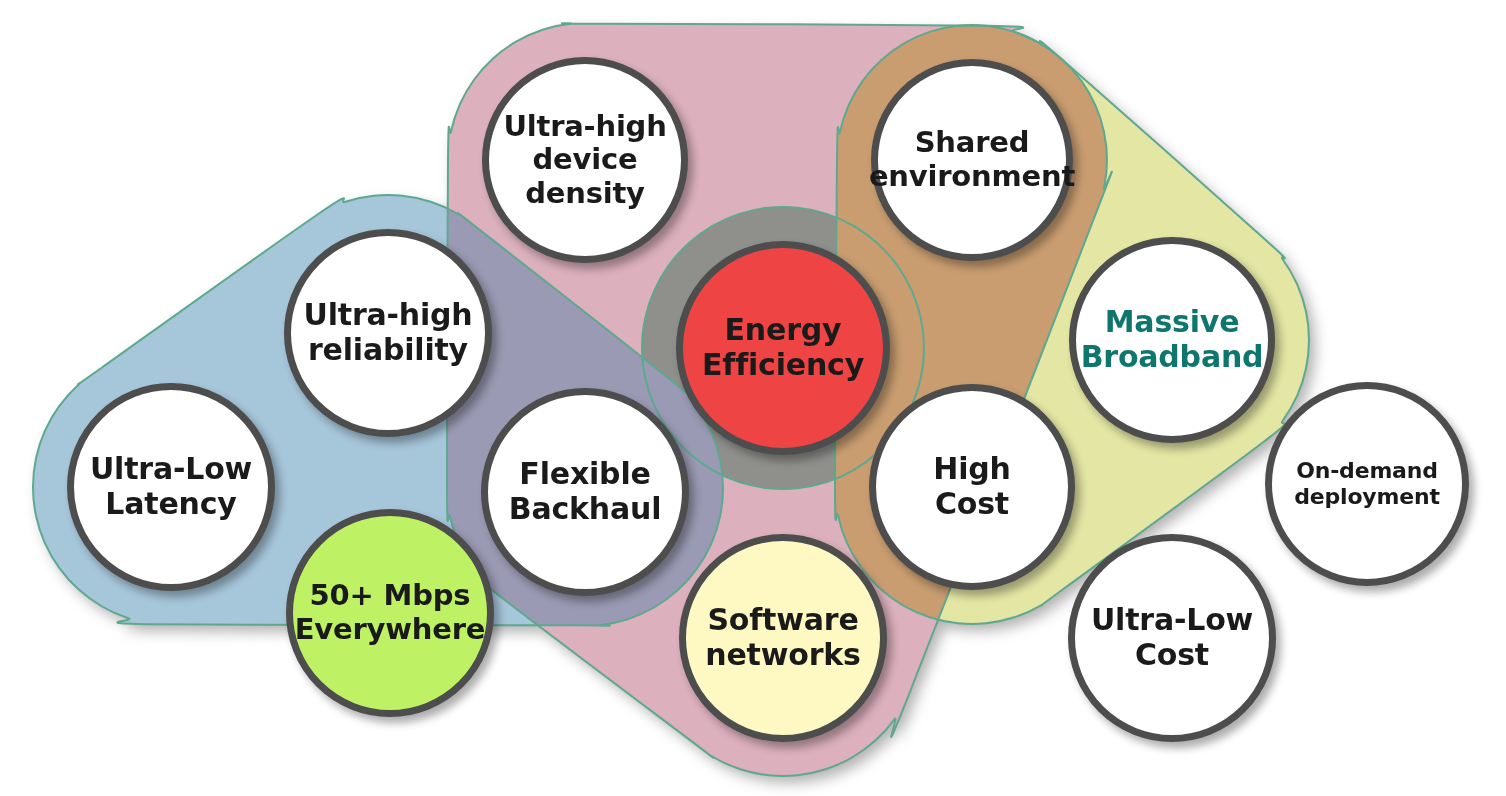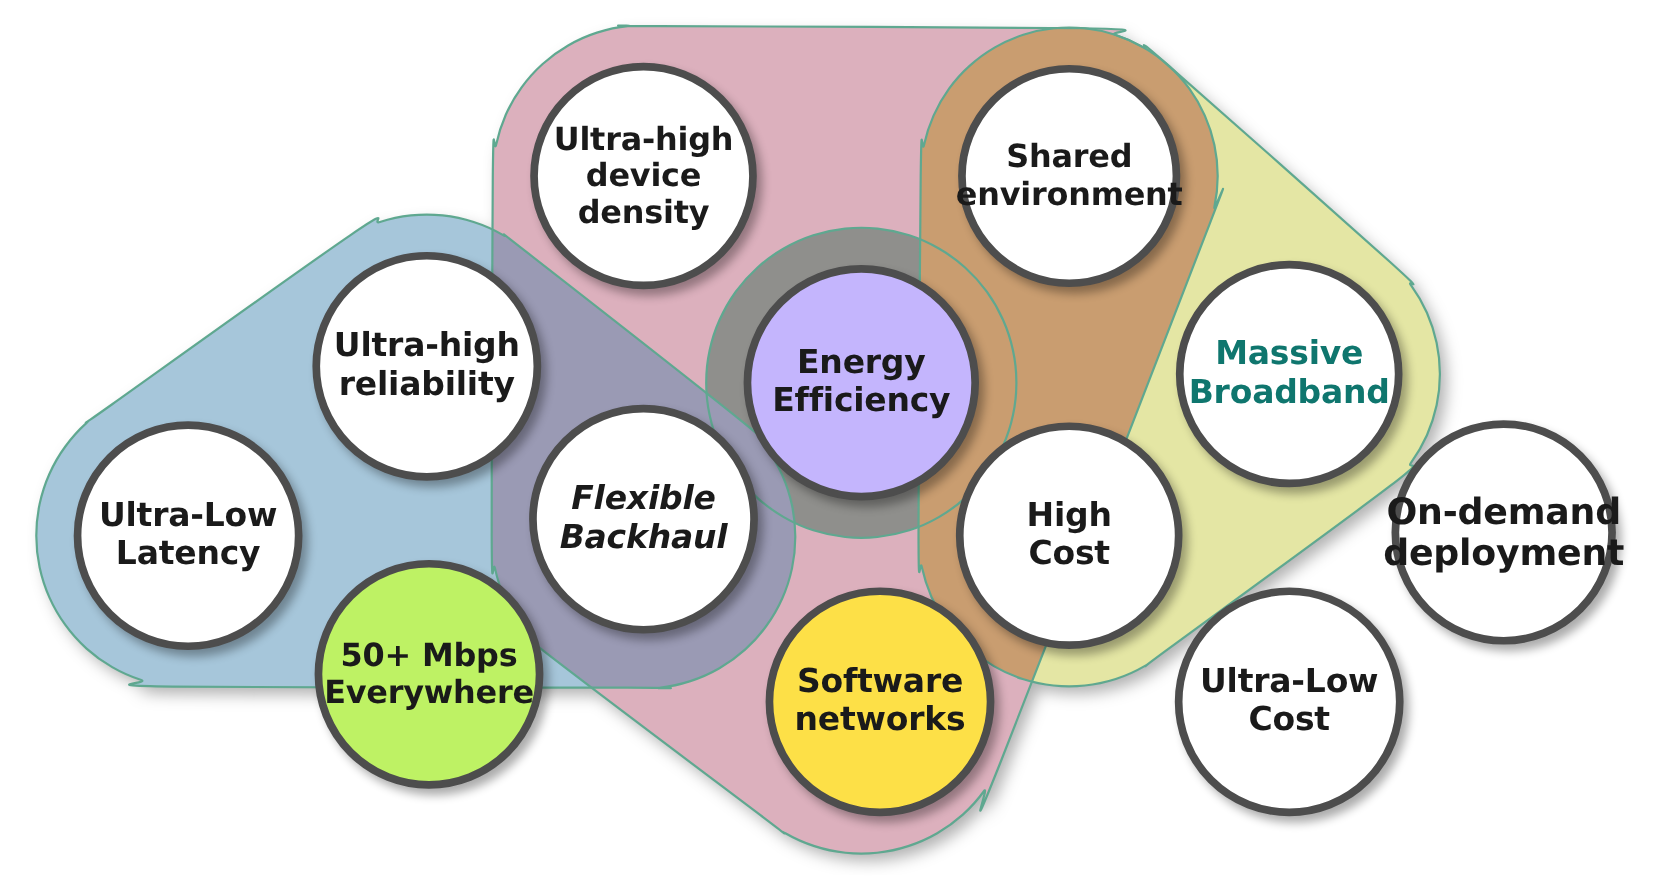--- a/index.html
+++ b/index.html
@@ -46,21 +46,21 @@
   .node-label {
     font-weight: bold;
     color: #1a1a1a;
     line-height: 1.16;
     letter-spacing: -0.2px;
     padding: 0 10px;
     white-space: pre-line;
   }
   .fs-lg { font-size: 30px; }
   .fs-md { font-size: 29px; }
-  .fs-sm { font-size: 33px; }
+  .fs-sm { font-size: 22px; }
 </style>
 </head>
 <body>
 
 <div id="stage">
 
   <svg id="blobs" viewBox="0 0 1506 796">
     <defs>
       <filter id="blobShadow" x="-20%" y="-20%" width="150%" height="150%">
         <feDropShadow dx="6" dy="7" stdDeviation="7" flood-color="#000000" flood-opacity="0.30"></feDropShadow>
@@ -109,45 +109,45 @@
       </div>
       <div class="node" style="left: 482px; top: 57px; width: 206px; height: 206px; background: rgb(255, 255, 255); border-color: rgb(77, 77, 77); border-width: 7px;">
         <div class="node-label fs-md" style="color: rgb(26, 26, 26);">Ultra-high
 device
 density</div>
       </div>
       <div class="node" style="left: 871px; top: 59px; width: 202px; height: 202px; background: rgb(255, 255, 255); border-color: rgb(77, 77, 77); border-width: 7px;">
         <div class="node-label fs-md" style="color: rgb(26, 26, 26);">Shared
 environment</div>
       </div>
-      <div class="node" style="left: 676px; top: 241px; width: 214px; height: 214px; background: #c4b5fd; border-color: rgb(77, 77, 77); border-width: 7px;">
+      <div class="node" style="left: 676px; top: 241px; width: 214px; height: 214px; background: #ef4444; border-color: rgb(77, 77, 77); border-width: 7px;">
         <div class="node-label fs-lg" style="color: rgb(26, 26, 26);">Energy
 Efficiency</div>
       </div>
       <div class="node" style="left: 1069px; top: 237px; width: 206px; height: 206px; background: rgb(255, 255, 255); border-color: rgb(77, 77, 77); border-width: 7px;">
         <div class="node-label fs-lg" style="color: #0f766e;">Massive
 Broadband</div>
       </div>
-      <div class="node" style="left: 481px; top: 368px; width: 208px; height: 208px; background: rgb(255, 255, 255); border-color: rgb(77, 77, 77); border-width: 7px; font-style: italic;">
+      <div class="node" style="left: 481px; top: 388px; width: 208px; height: 208px; background: rgb(255, 255, 255); border-color: rgb(77, 77, 77); border-width: 7px;">
         <div class="node-label fs-lg" style="color: rgb(26, 26, 26);">Flexible
 Backhaul</div>
       </div>
       <div class="node" style="left: 869px; top: 384px; width: 206px; height: 206px; background: rgb(255, 255, 255); border-color: rgb(77, 77, 77); border-width: 7px;">
         <div class="node-label fs-lg" style="color: rgb(26, 26, 26);">High
 Cost</div>
       </div>
       <div class="node" style="left: 1265px; top: 382px; width: 204px; height: 204px; background: rgb(255, 255, 255); border-color: rgb(77, 77, 77); border-width: 7px;">
         <div class="node-label fs-sm" style="color: rgb(26, 26, 26);">On-demand
 deployment</div>
       </div>
       <div class="node" style="left: 286px; top: 509px; width: 208px; height: 208px; background: #bef264; border-color: rgb(77, 77, 77); border-width: 7px;">
         <div class="node-label fs-md" style="color: rgb(26, 26, 26);">50+ Mbps
 Everywhere</div>
       </div>
-      <div class="node" style="left: 696px; top: 534px; width: 208px; height: 208px; background: #fde047; border-color: rgb(77, 77, 77); border-width: 7px; justify-content: center;">
+      <div class="node" style="left: 679px; top: 534px; width: 208px; height: 208px; background: #fef9c3; border-color: rgb(77, 77, 77); border-width: 7px; justify-content: center;">
         <div class="node-label fs-lg" style="color: rgb(26, 26, 26);">Software
 networks</div>
       </div>
       <div class="node" style="left: 1068px; top: 534px; width: 208px; height: 208px; background: rgb(255, 255, 255); border-color: rgb(77, 77, 77); border-width: 7px;">
         <div class="node-label fs-lg" style="color: rgb(26, 26, 26);">Ultra-Low
 Cost</div>
       </div>
     </div>
 
 </div>

